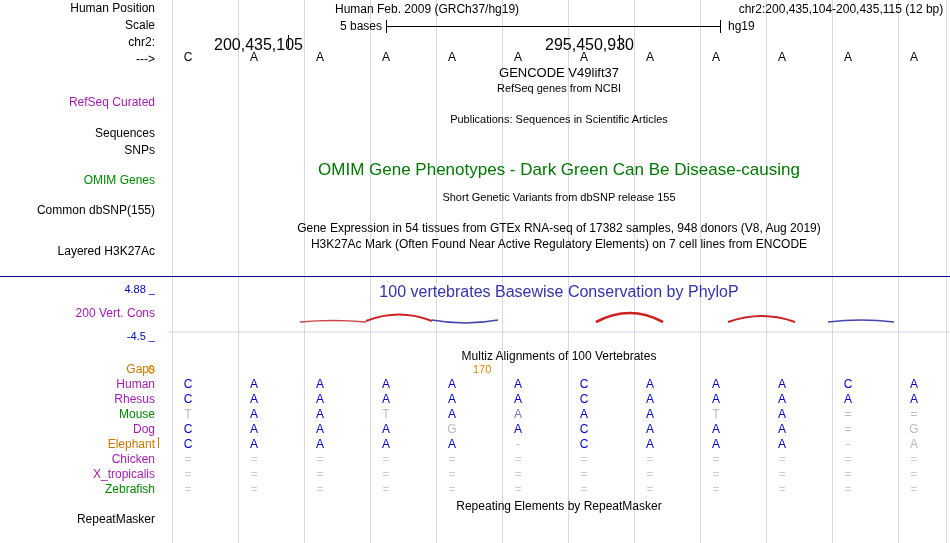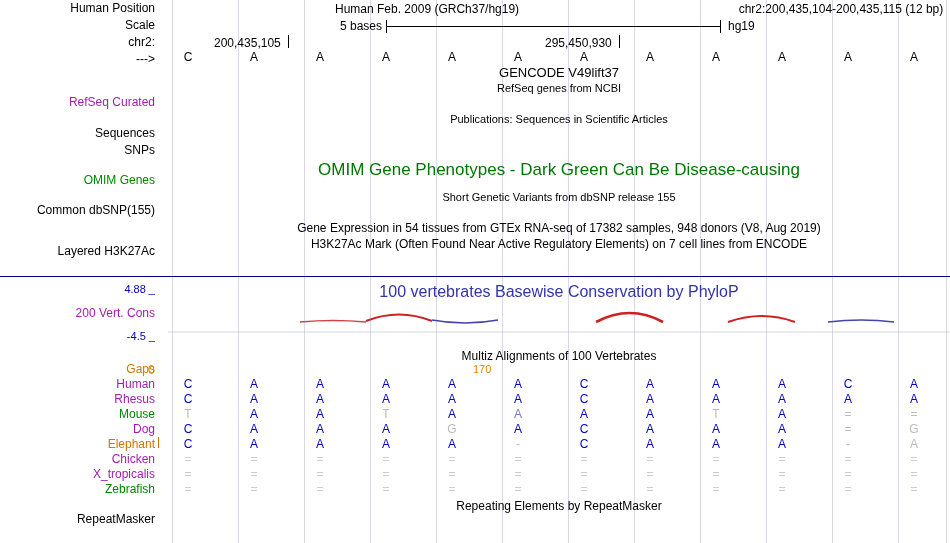--- a/index.html
+++ b/index.html
@@ -48,21 +48,21 @@
     font-size:12px;
   }
   .c-black{color:#000;}
   .c-green{color:#007700;}
   .c-blue{color:#3333aa;}
   .c-orange{color:#dd8800;}
 
   
   .ruler-line{position:absolute;height:1px;background:#000;}
   .tick{position:absolute;width:1px;background:#000;}
-  .pos-label{position:absolute;font-size:12px;color:#000;white-space:nowrap;}
+  .pos-label{position:absolute;font-size:16px;color:#000;white-space:nowrap;}
   .pos-bar{position:absolute;width:1px;height:13px;background:#000;}
 
   
   .baserow{position:absolute;left:168px;width:782px;height:14px;}
   .base{
     position:absolute;
     width:16px;margin-left:-8px;
     text-align:center;
     font-size:12px;
     line-height:14px;

